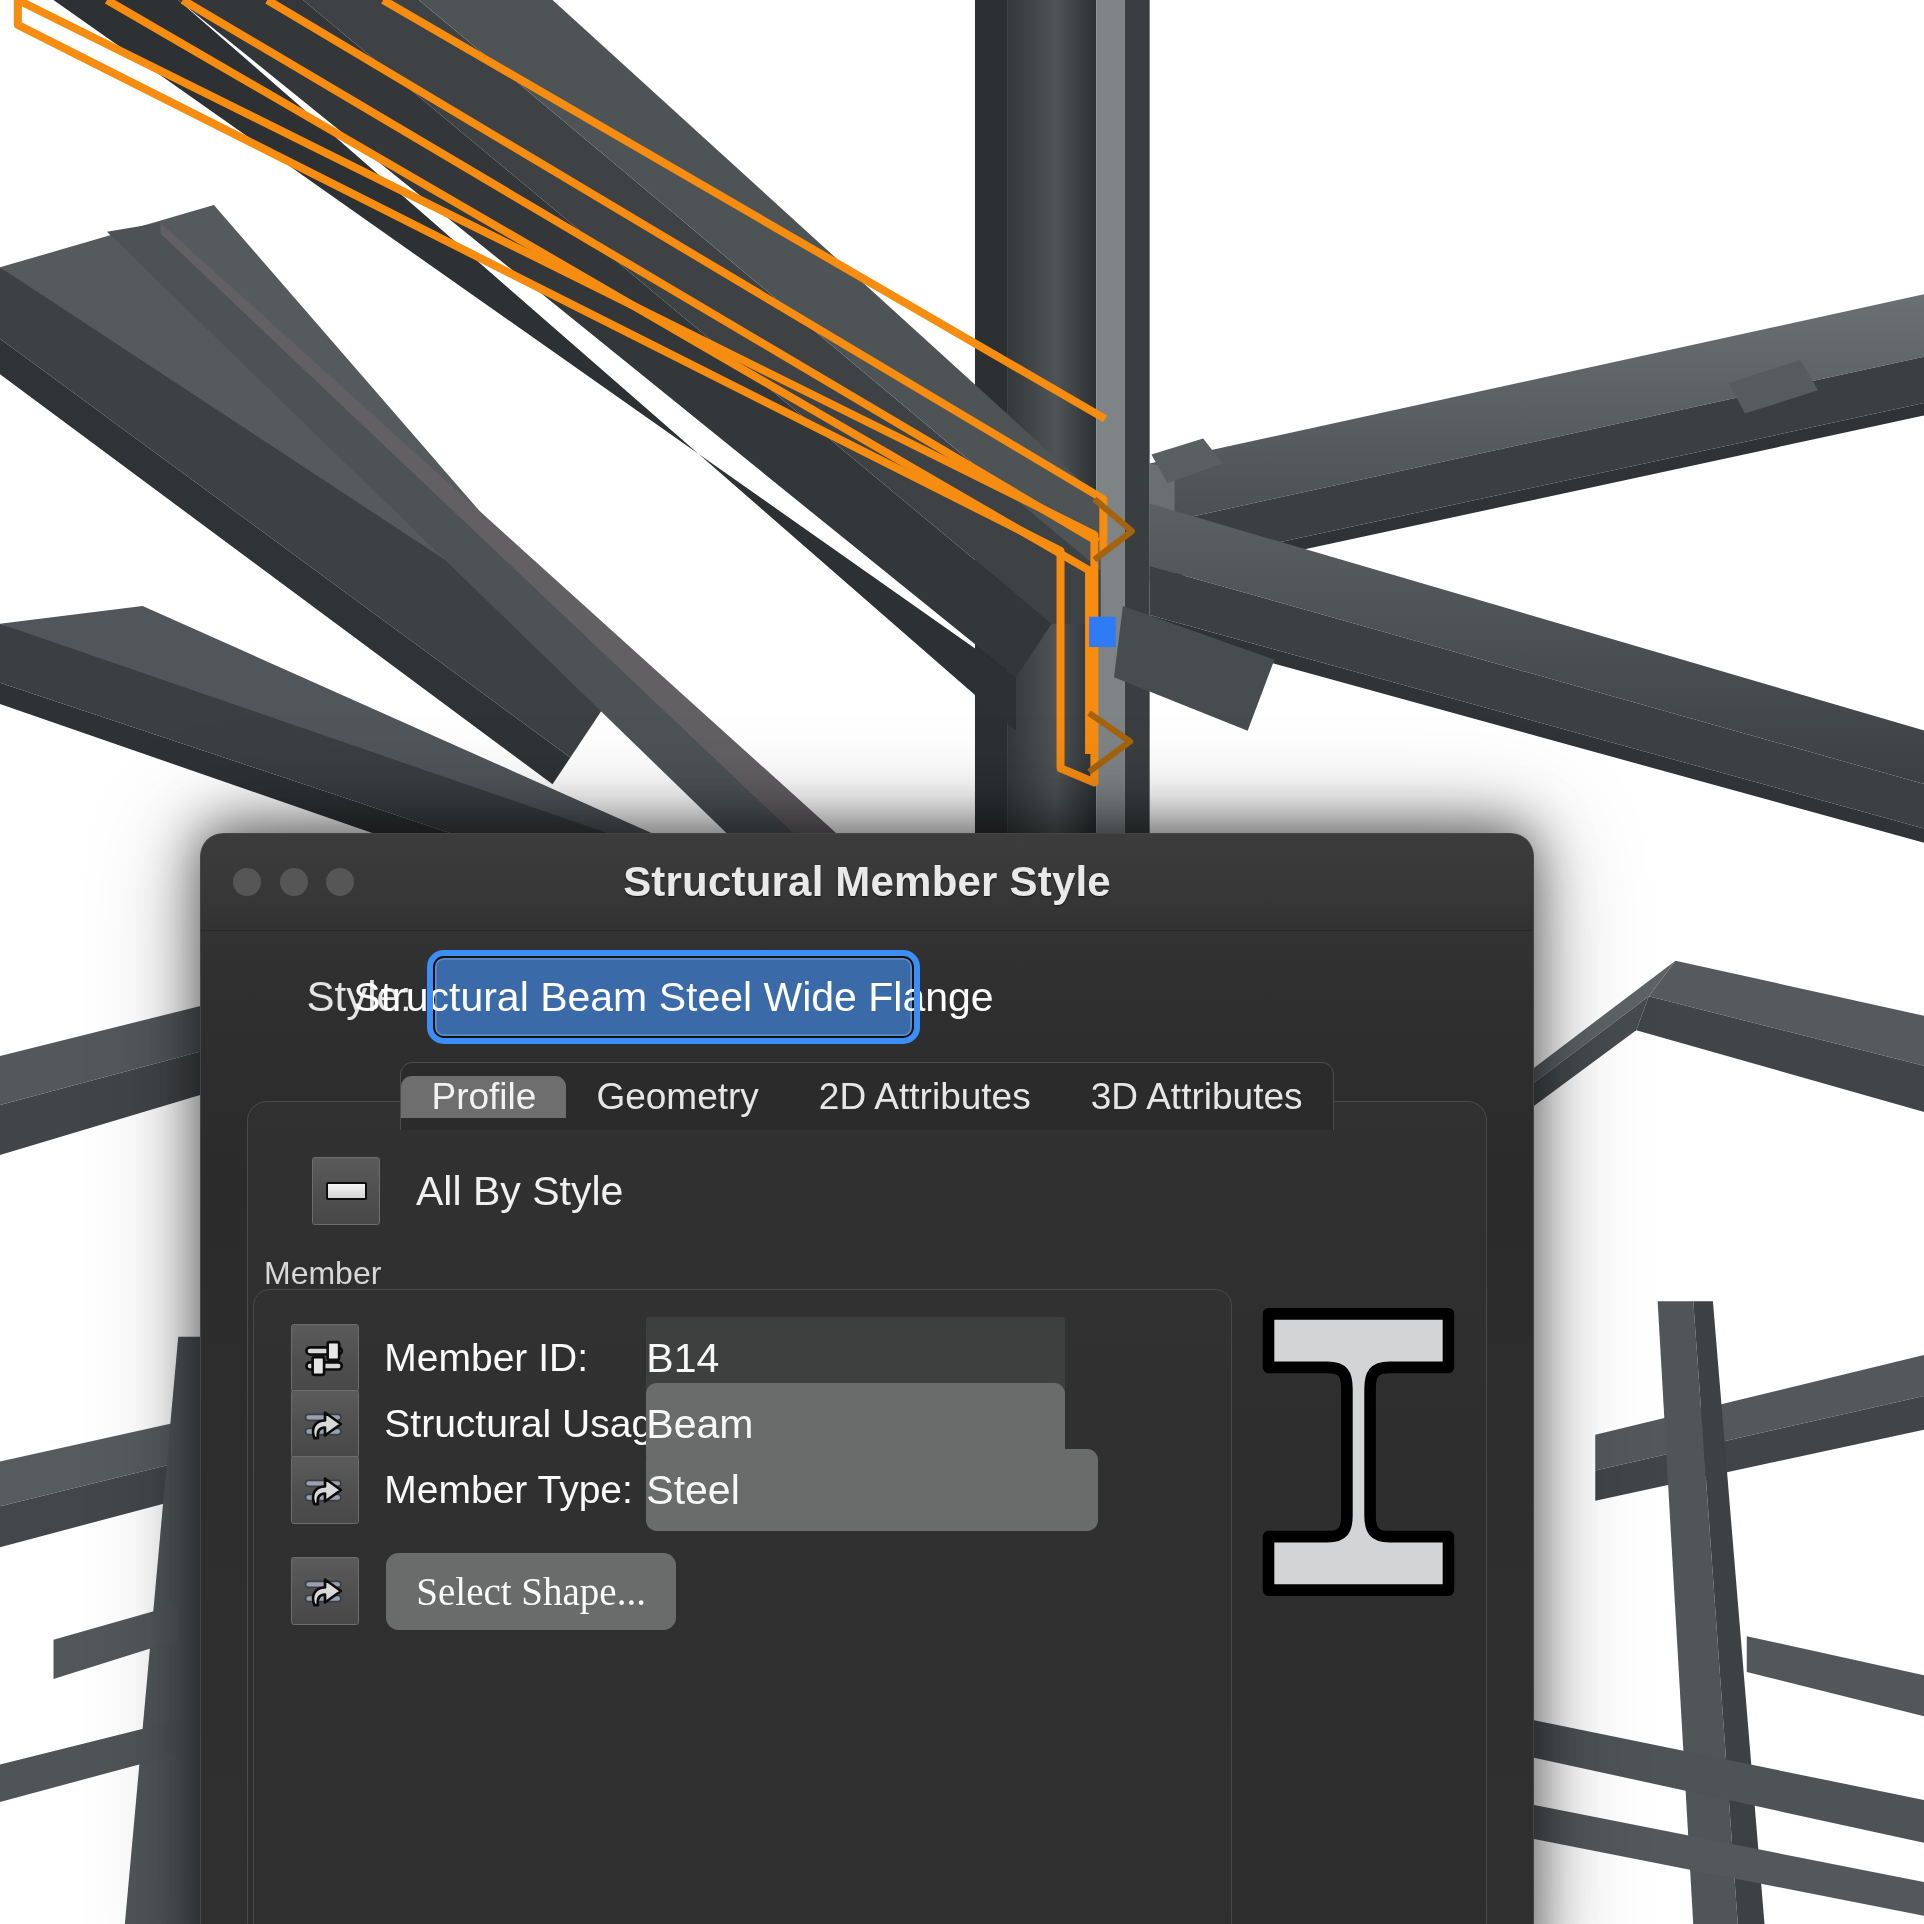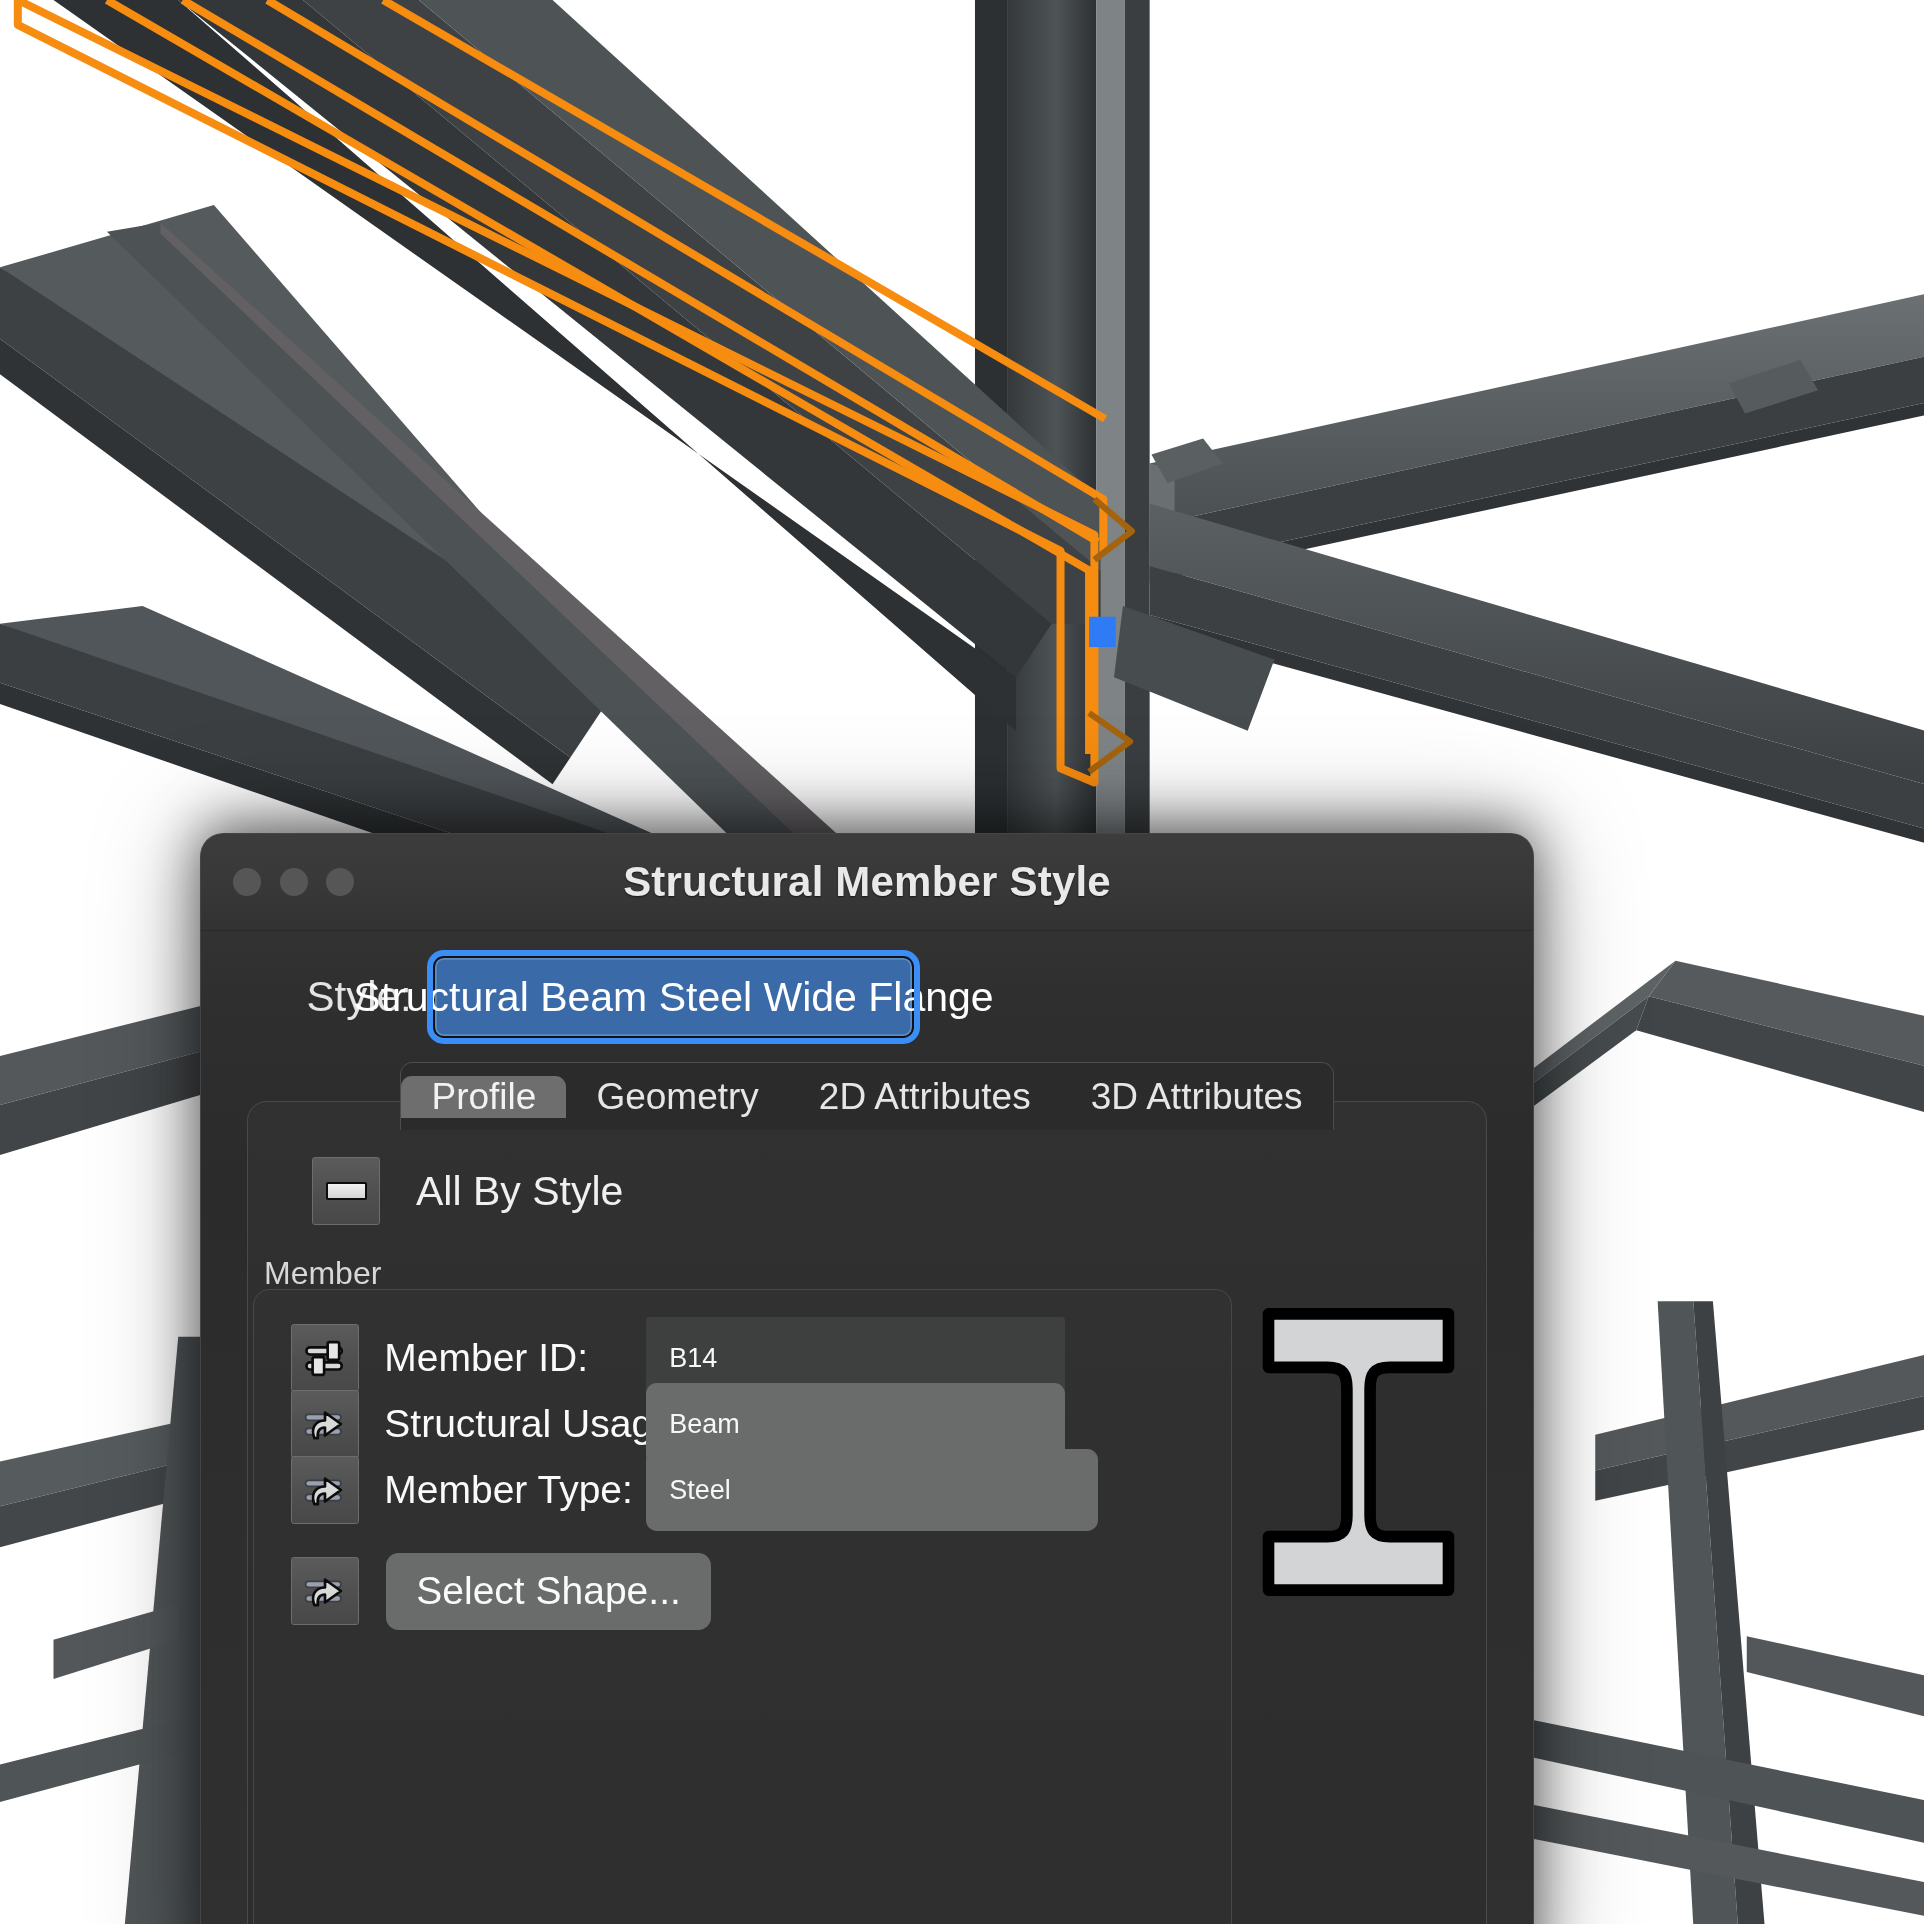--- a/index.html
+++ b/index.html
@@ -131,21 +131,21 @@
   .icon-btn svg{display:block;}
   .row-label{
     color:#fafafa;font-size:39px;margin-left:25px;white-space:nowrap;
   }
   .field{
     position:absolute;height:82px;box-sizing:border-box;
     display:flex;align-items:center;
   }
   .field.input{background:#3e403f;border-radius:3.6px;}
   .field.dropdown{background:#6a6c6b;border-radius:10.7px;}
-  .field span{color:#f7f7f7;font-size:27px;padding-left:23px;}
+  .field span{color:#f7f7f7;font-size:41px;}
 
   .pushbtn{
     height:77px;border-radius:12.5px;background:#6a6c6b;
     display:flex;align-items:center;padding:0 30px;
     color:#fafafa;font-size:39px;white-space:nowrap;
   }
 
   
   #profile-preview{
     position:absolute;right:25px;top:203px;width:205px;height:294px;
@@ -351,21 +351,21 @@
             <rect x="4" y="31" width="40" height="7" rx="3.5" fill="#9aa0ad" stroke="#3a3f48" stroke-width="2"></rect>
             <path d="M 14,42 C 10,32 14,22 26,22 L 26,13 L 44,26 L 26,39 L 26,30 C 19,30 17,35 18,42 Z" fill="#d9d9d9" stroke="#0c0c0c" stroke-width="3" stroke-linejoin="round"></path>
           </svg>
         </span>
         <span class="row-label">Member Type:</span>
       </div>
       <div class="field dropdown" style="top:159px;left:392px;width:452px;">
         <span>Steel</span>
       </div>
 
-      <div class="form-row" style="top:260px;">
+      <div class="form-row" style="top:260px;font-family:Liberation Serif, serif;">
         <span class="icon-btn">
           <svg width="46" height="46" viewBox="0 0 52 52">
             <rect x="4" y="15" width="40" height="7" rx="3.5" fill="#9aa0ad" stroke="#3a3f48" stroke-width="2"></rect>
             <rect x="4" y="31" width="40" height="7" rx="3.5" fill="#9aa0ad" stroke="#3a3f48" stroke-width="2"></rect>
             <path d="M 14,42 C 10,32 14,22 26,22 L 26,13 L 44,26 L 26,39 L 26,30 C 19,30 17,35 18,42 Z" fill="#d9d9d9" stroke="#0c0c0c" stroke-width="3" stroke-linejoin="round"></path>
           </svg>
         </span>
         <span class="pushbtn" style="margin-left:27px;">Select Shape...</span>
       </div>
 

